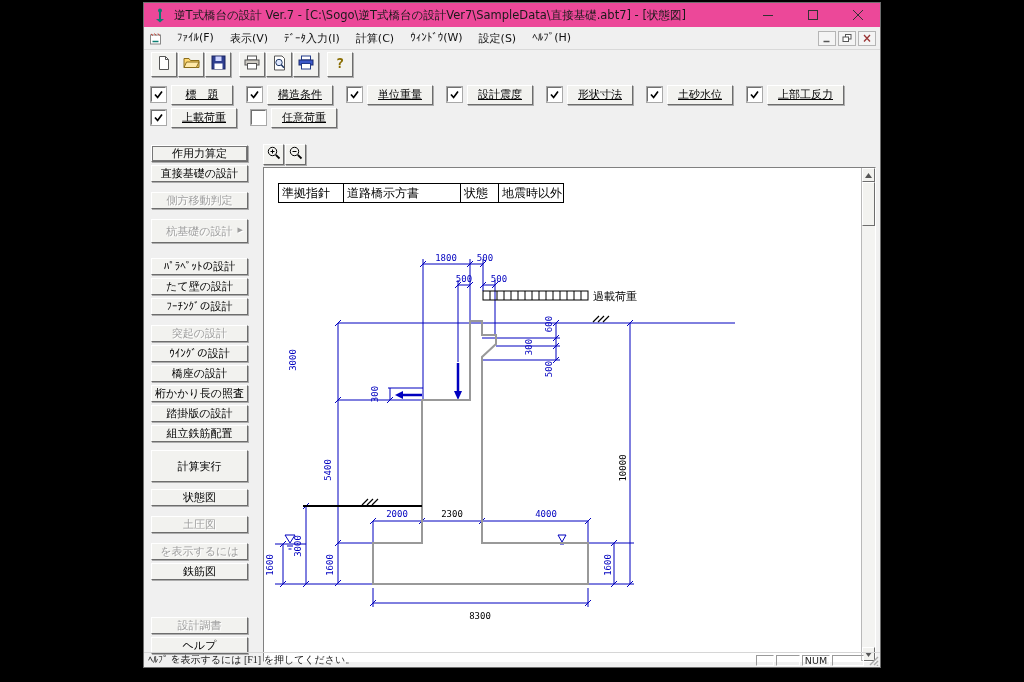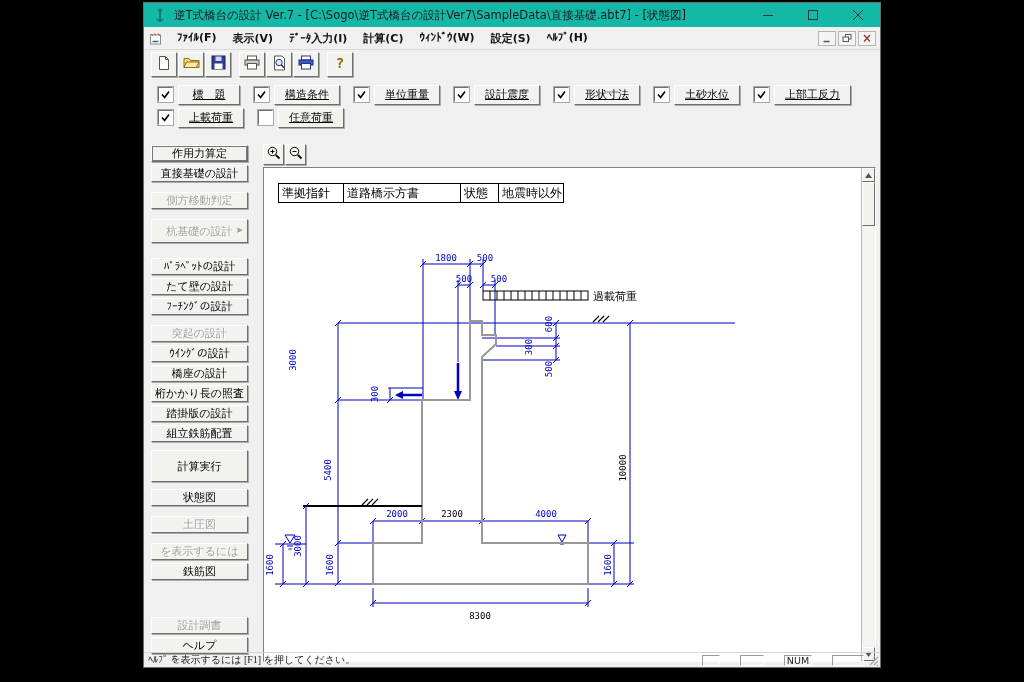--- a/index.html
+++ b/index.html
@@ -1,38 +1,38 @@
 <!DOCTYPE html>
 <html><head>
 <meta charset="utf-8">
 <style>
   html,body{margin:0;padding:0;}
   body{width:1024px;height:682px;background:#000;position:relative;overflow:hidden;
        font-family:"DejaVu Sans",sans-serif;-webkit-font-smoothing:none;}
   #app-window{position:absolute;left:143px;top:2px;width:738px;height:666px;
       background:#f0f0f0;border:1px solid #6e6e6e;box-sizing:border-box;display:flex;flex-direction:column;}
   
-  .titlebar{height:24px;background:#14b8a6;display:flex;align-items:center;flex:0 0 auto;}
+  .titlebar{height:24px;background:#ec4899;display:flex;align-items:center;flex:0 0 auto;}
   .titlebar .appicon{width:16px;height:16px;margin:0 6px 0 8px;}
   .titlebar .title{font-size:11.5px;color:#1a1a1a;white-space:nowrap;overflow:hidden;}
   .titlebar .wincontrols{margin-left:auto;display:flex;height:100%;}
   .wbtn{width:45px;height:100%;display:flex;align-items:center;justify-content:center;}
   
   .menubar{height:22px;display:flex;align-items:center;border-bottom:1px solid #d9d9d9;flex:0 0 auto;}
   .menubar .mini{width:14px;height:14px;margin:0 6px 0 5px;}
-  .menu-item{font-size:11px;color:#111;padding:3px 8px;white-space:nowrap;font-weight:bold;}
+  .menu-item{font-size:11px;color:#111;padding:3px 8px;white-space:nowrap;}
   .mdi{margin-left:auto;display:flex;gap:2px;margin-right:4px;}
   .mdi-btn{width:16px;height:13px;border:1px solid #b5b5b5;background:#f4f4f4;display:flex;align-items:center;justify-content:center;}
   
   .toolbar{height:29px;display:flex;align-items:center;padding-left:7px;flex:0 0 auto;}
   .tbtn{width:24px;height:23px;background:#f2f2ef;border:1px solid;border-color:#ffffff #6d6d6d #6d6d6d #ffffff;
         box-shadow:1px 1px 0 rgba(0,0,0,.28);display:flex;align-items:center;justify-content:center;margin-right:1px;}
   .tsep{width:7px;height:1px;}
   
-  .toggles{flex:0 0 auto;padding:5px 0 4px 7px;margin-left:7px;}
+  .toggles{flex:0 0 auto;padding:5px 0 4px 7px;}
   .toggle-row{display:flex;align-items:center;height:21px;margin-bottom:2px;}
   .toggle-group{display:flex;align-items:center;margin-right:14px;}
   .cb{width:13px;height:13px;background:#fff;border:1px solid;border-color:#707070 #fff #fff #707070;
       box-shadow:0 0 0 1px #a8a8a8;display:flex;align-items:center;justify-content:center;margin-right:5px;}
   .toggle-btn{height:20px;background:#f2f2ef;border:1px solid;border-color:#ffffff #6d6d6d #6d6d6d #ffffff;
       box-shadow:1px 1px 0 rgba(0,0,0,.28);font-size:11px;color:#000;padding:0 10px;min-width:62px;
       display:flex;align-items:center;justify-content:center;text-decoration:underline;white-space:nowrap;box-sizing:border-box;}
   
   .main{position:relative;flex:1 1 auto;}
   .sidebar{position:absolute;left:7px;top:11px;width:97px;}
@@ -57,21 +57,21 @@
   .vscroll{position:absolute;right:0;top:0;width:13px;height:100%;background:#f3f3f1;border-left:1px solid #b9b9b9;}
   .varrow{width:13px;height:14px;background:#f2f2ef;border:1px solid;border-color:#fff #6d6d6d #6d6d6d #fff;
        box-sizing:border-box;display:flex;align-items:center;justify-content:center;}
   .varrow.down{position:absolute;bottom:0;}
   .vthumb{position:absolute;top:14px;left:0;width:13px;height:44px;background:#f2f2ef;border:1px solid;
        border-color:#fff #6d6d6d #6d6d6d #fff;box-sizing:border-box;}
   
   .statusbar{height:14px;flex:0 0 auto;display:flex;align-items:center;border-top:1px solid #d6d6d6;
        font-size:10px;color:#222;padding-left:4px;position:relative;}
   .status-message{white-space:nowrap;font-family:Liberation Serif, serif;}
-  .status-panes{margin-left:auto;display:flex;gap:20px;margin-right:16px;}
+  .status-panes{margin-left:auto;display:flex;gap:2px;margin-right:16px;}
   .pane{height:11px;border:1px solid;border-color:#9a9a9a #fff #fff #9a9a9a;box-sizing:border-box;
        font-size:9.5px;display:flex;align-items:center;justify-content:center;color:#222;}
   .grip{position:absolute;right:1px;bottom:1px;width:12px;height:12px;}
   text{font-family:"DejaVu Sans Mono",monospace;}
   text.jp{font-family:"DejaVu Sans",sans-serif;}
 </style>
 </head>
 <body>
 
 <div id="app-window">

